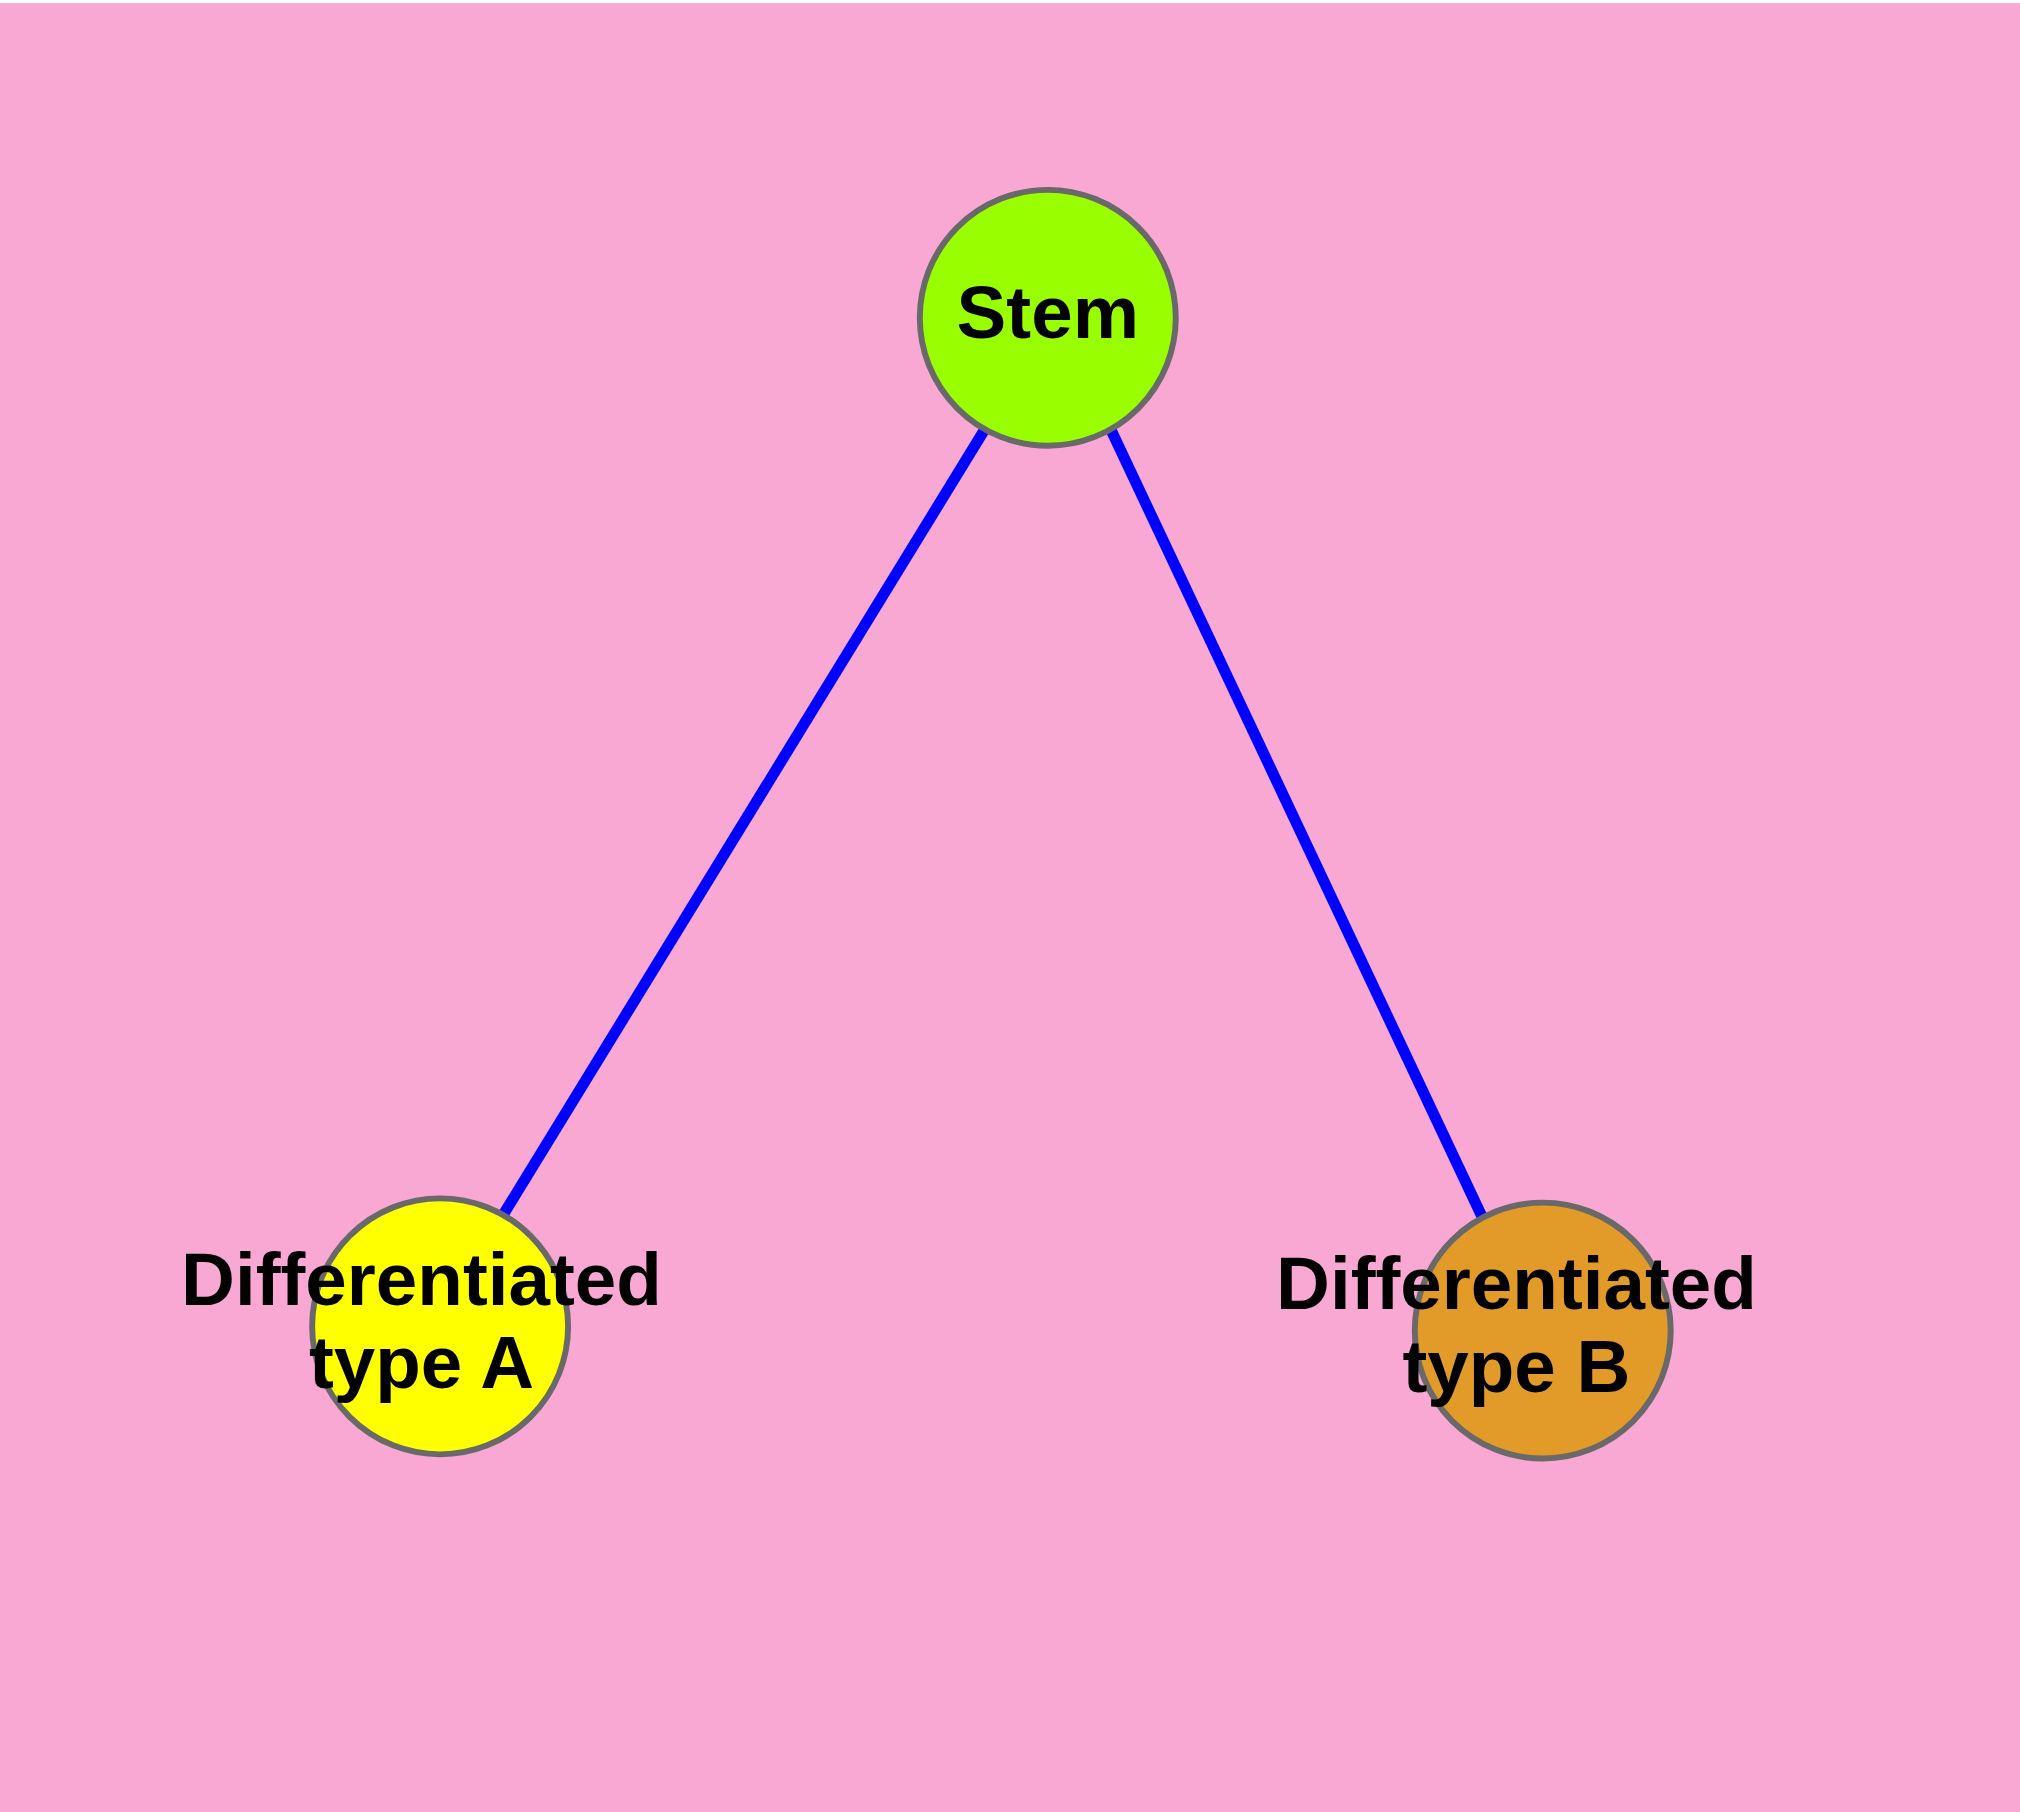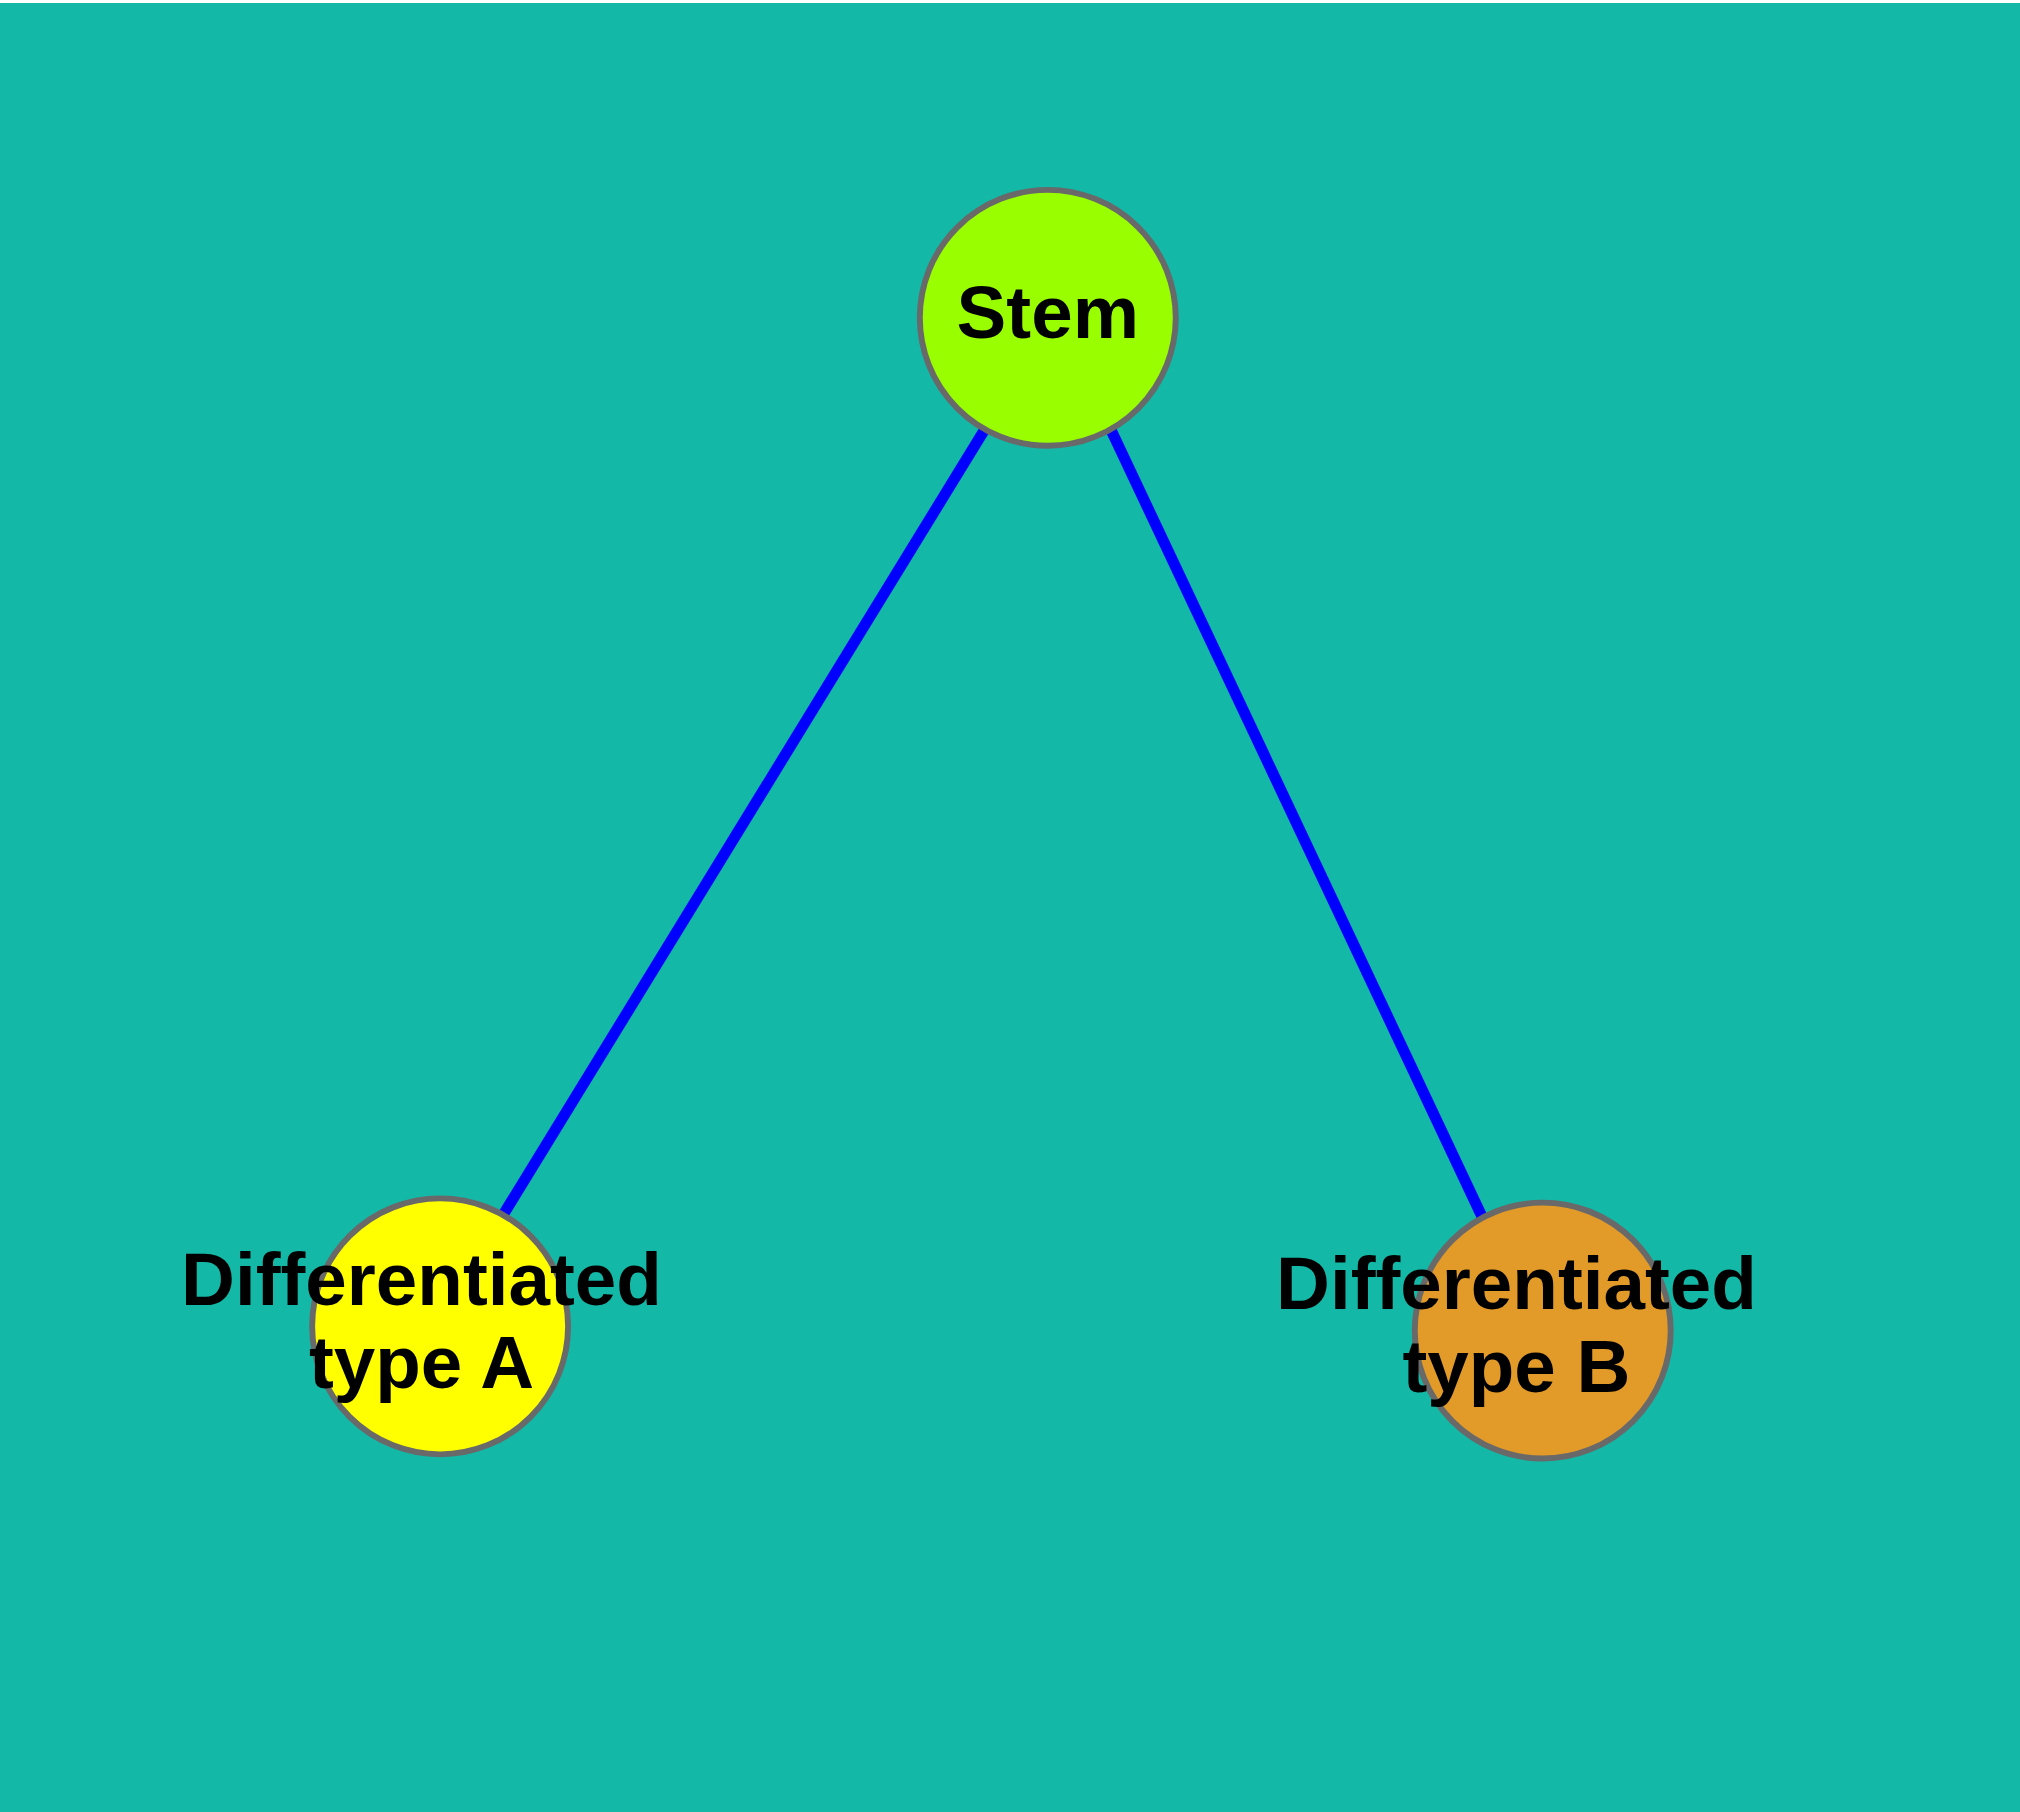--- a/index.html
+++ b/index.html
@@ -39,21 +39,21 @@
     left: 0;
     top: 0;
     width: 2021px;
     height: 3.4px;
     background: #ffffff;
   }
 </style>
 </head>
 <body style="background: rgb(255, 255, 255);">
 
-<div id="canvas" style="background: #14b8a6;">
+<div id="canvas" style="background: #f9a8d4;">
   <div class="top-strip"></div>
   <svg id="graph-svg" viewBox="0 0 2384 2138" xmlns="http://www.w3.org/2000/svg">
 
     <g>
       <line x1="1162" y1="506" x2="593" y2="1434" stroke="#0000ff" stroke-width="13" stroke-linecap="butt"></line>
       <line x1="1310" y1="506" x2="1750" y2="1439" stroke="#0000ff" stroke-width="13" stroke-linecap="butt"></line>
     </g>
 
     <g>
       <circle cx="1236" cy="375" r="151" fill="#99ff00" stroke="#696969" stroke-width="7"></circle>

